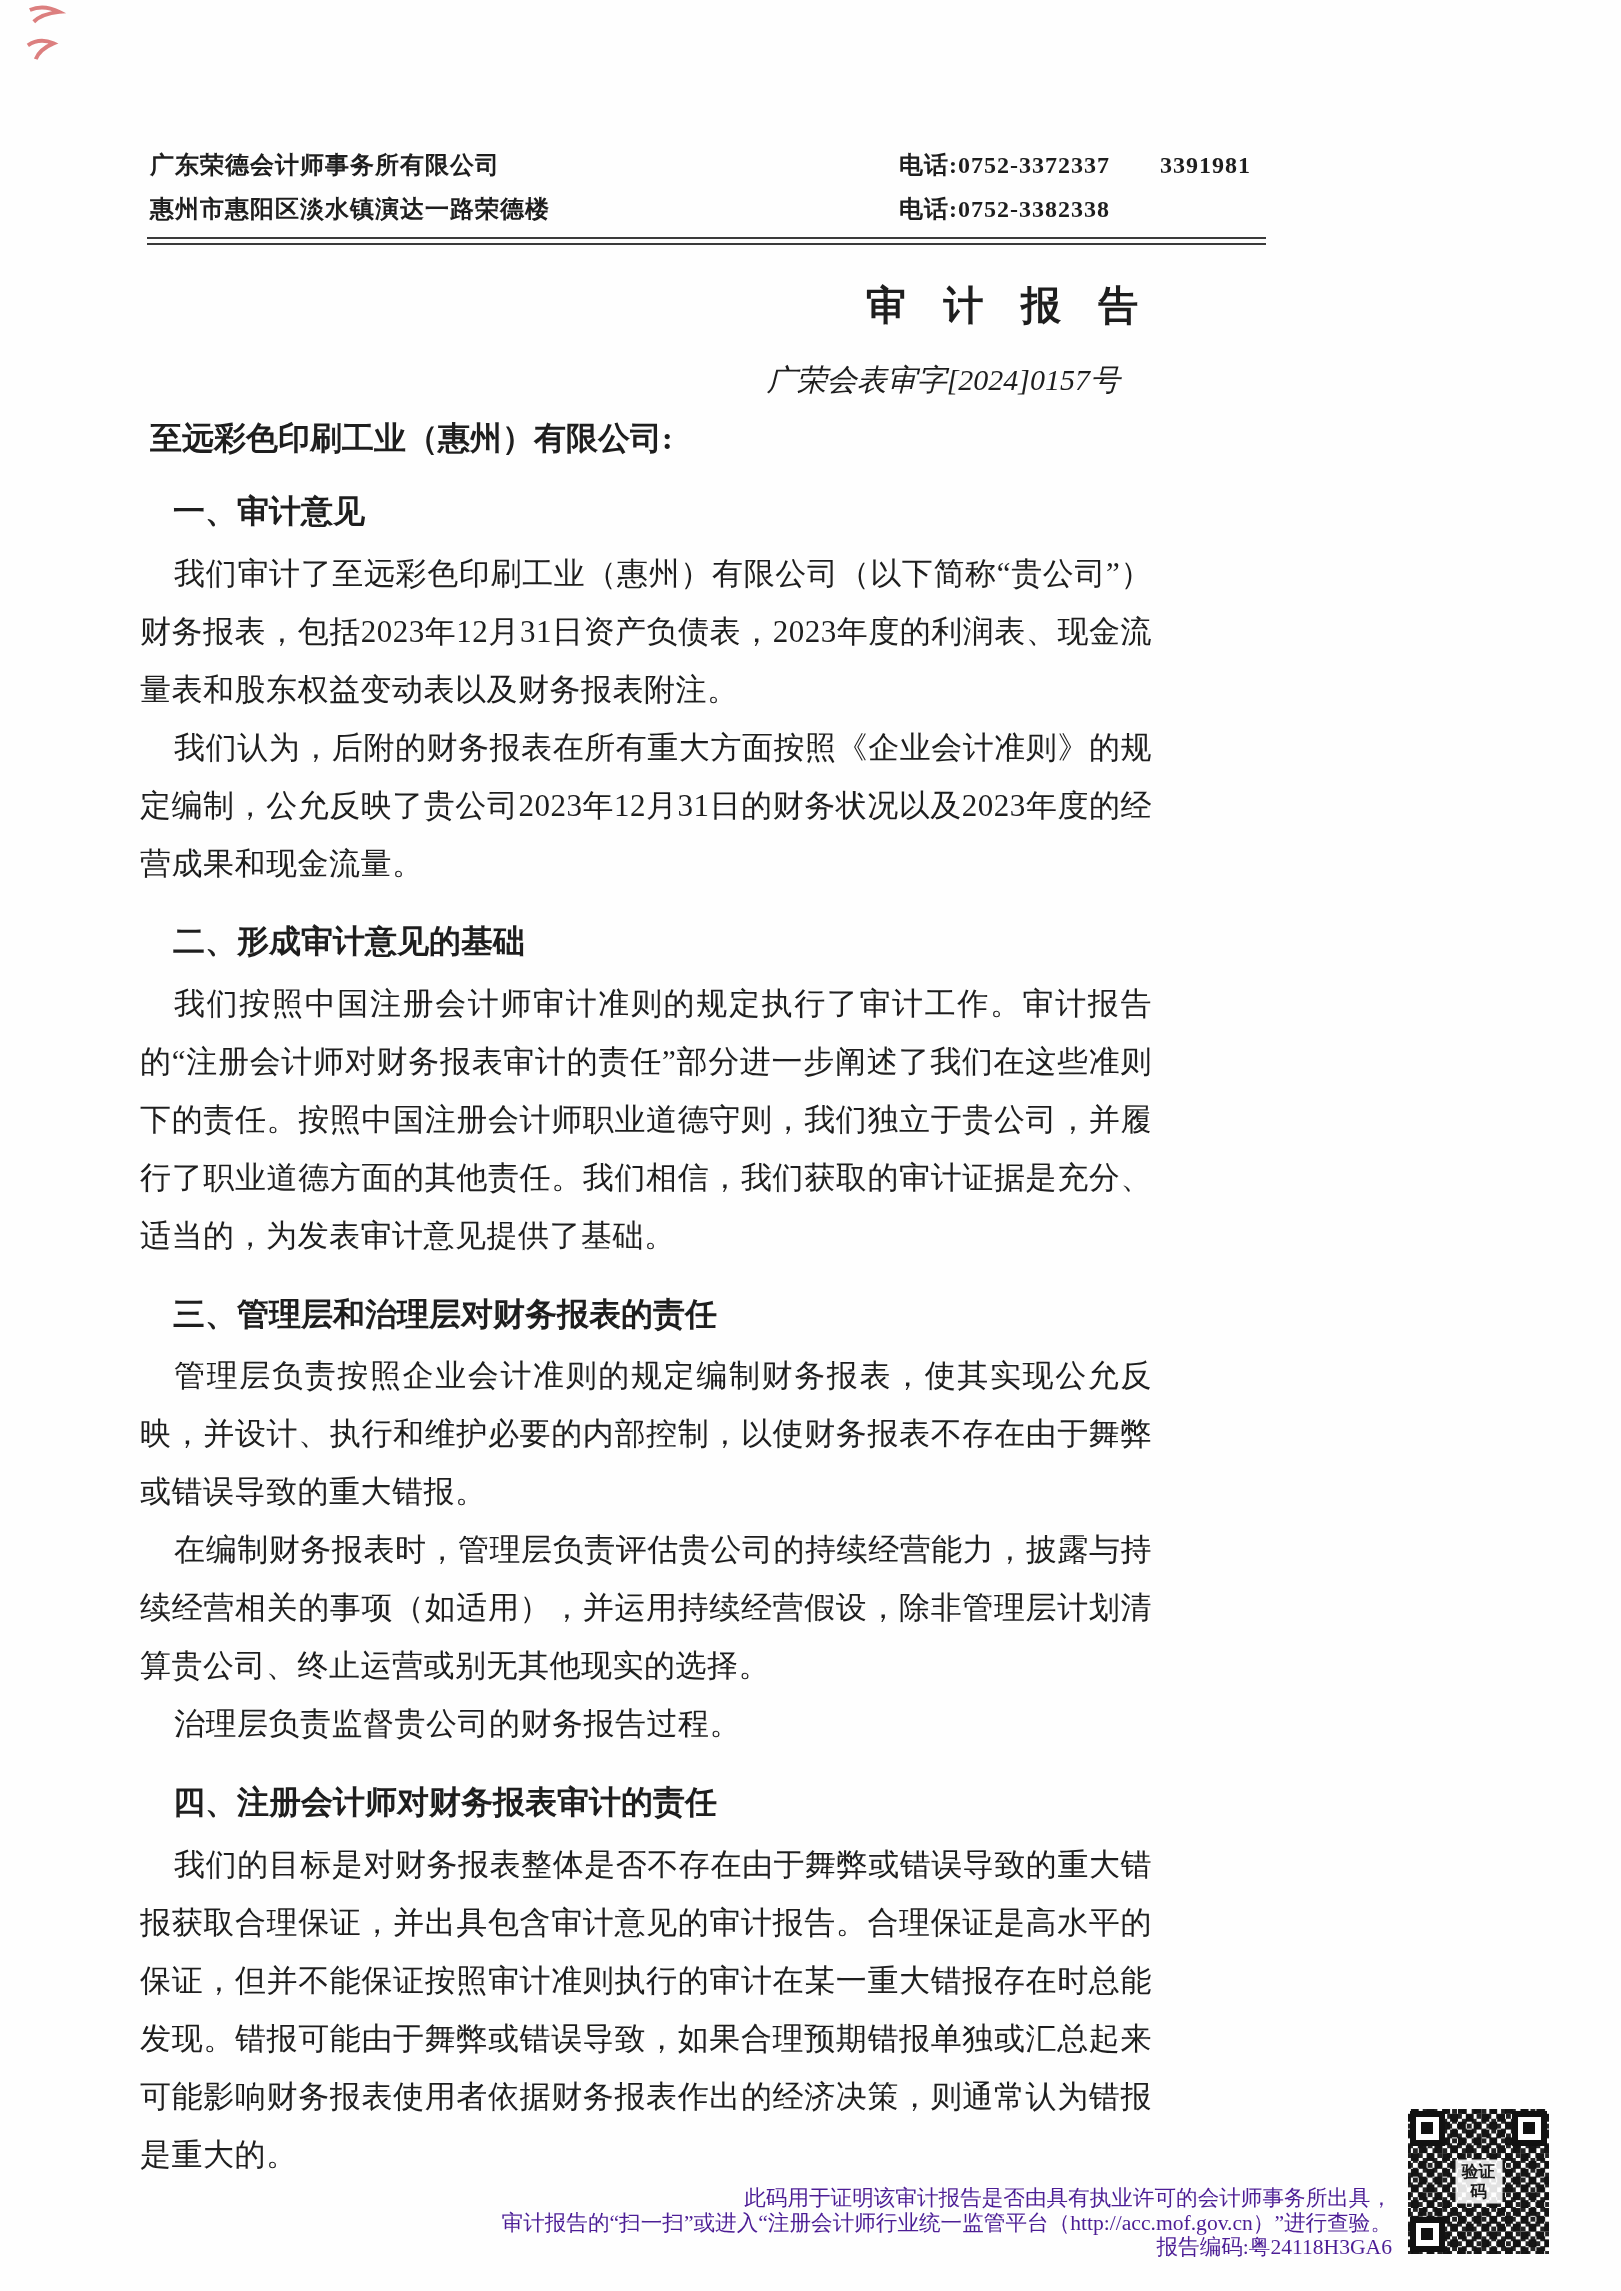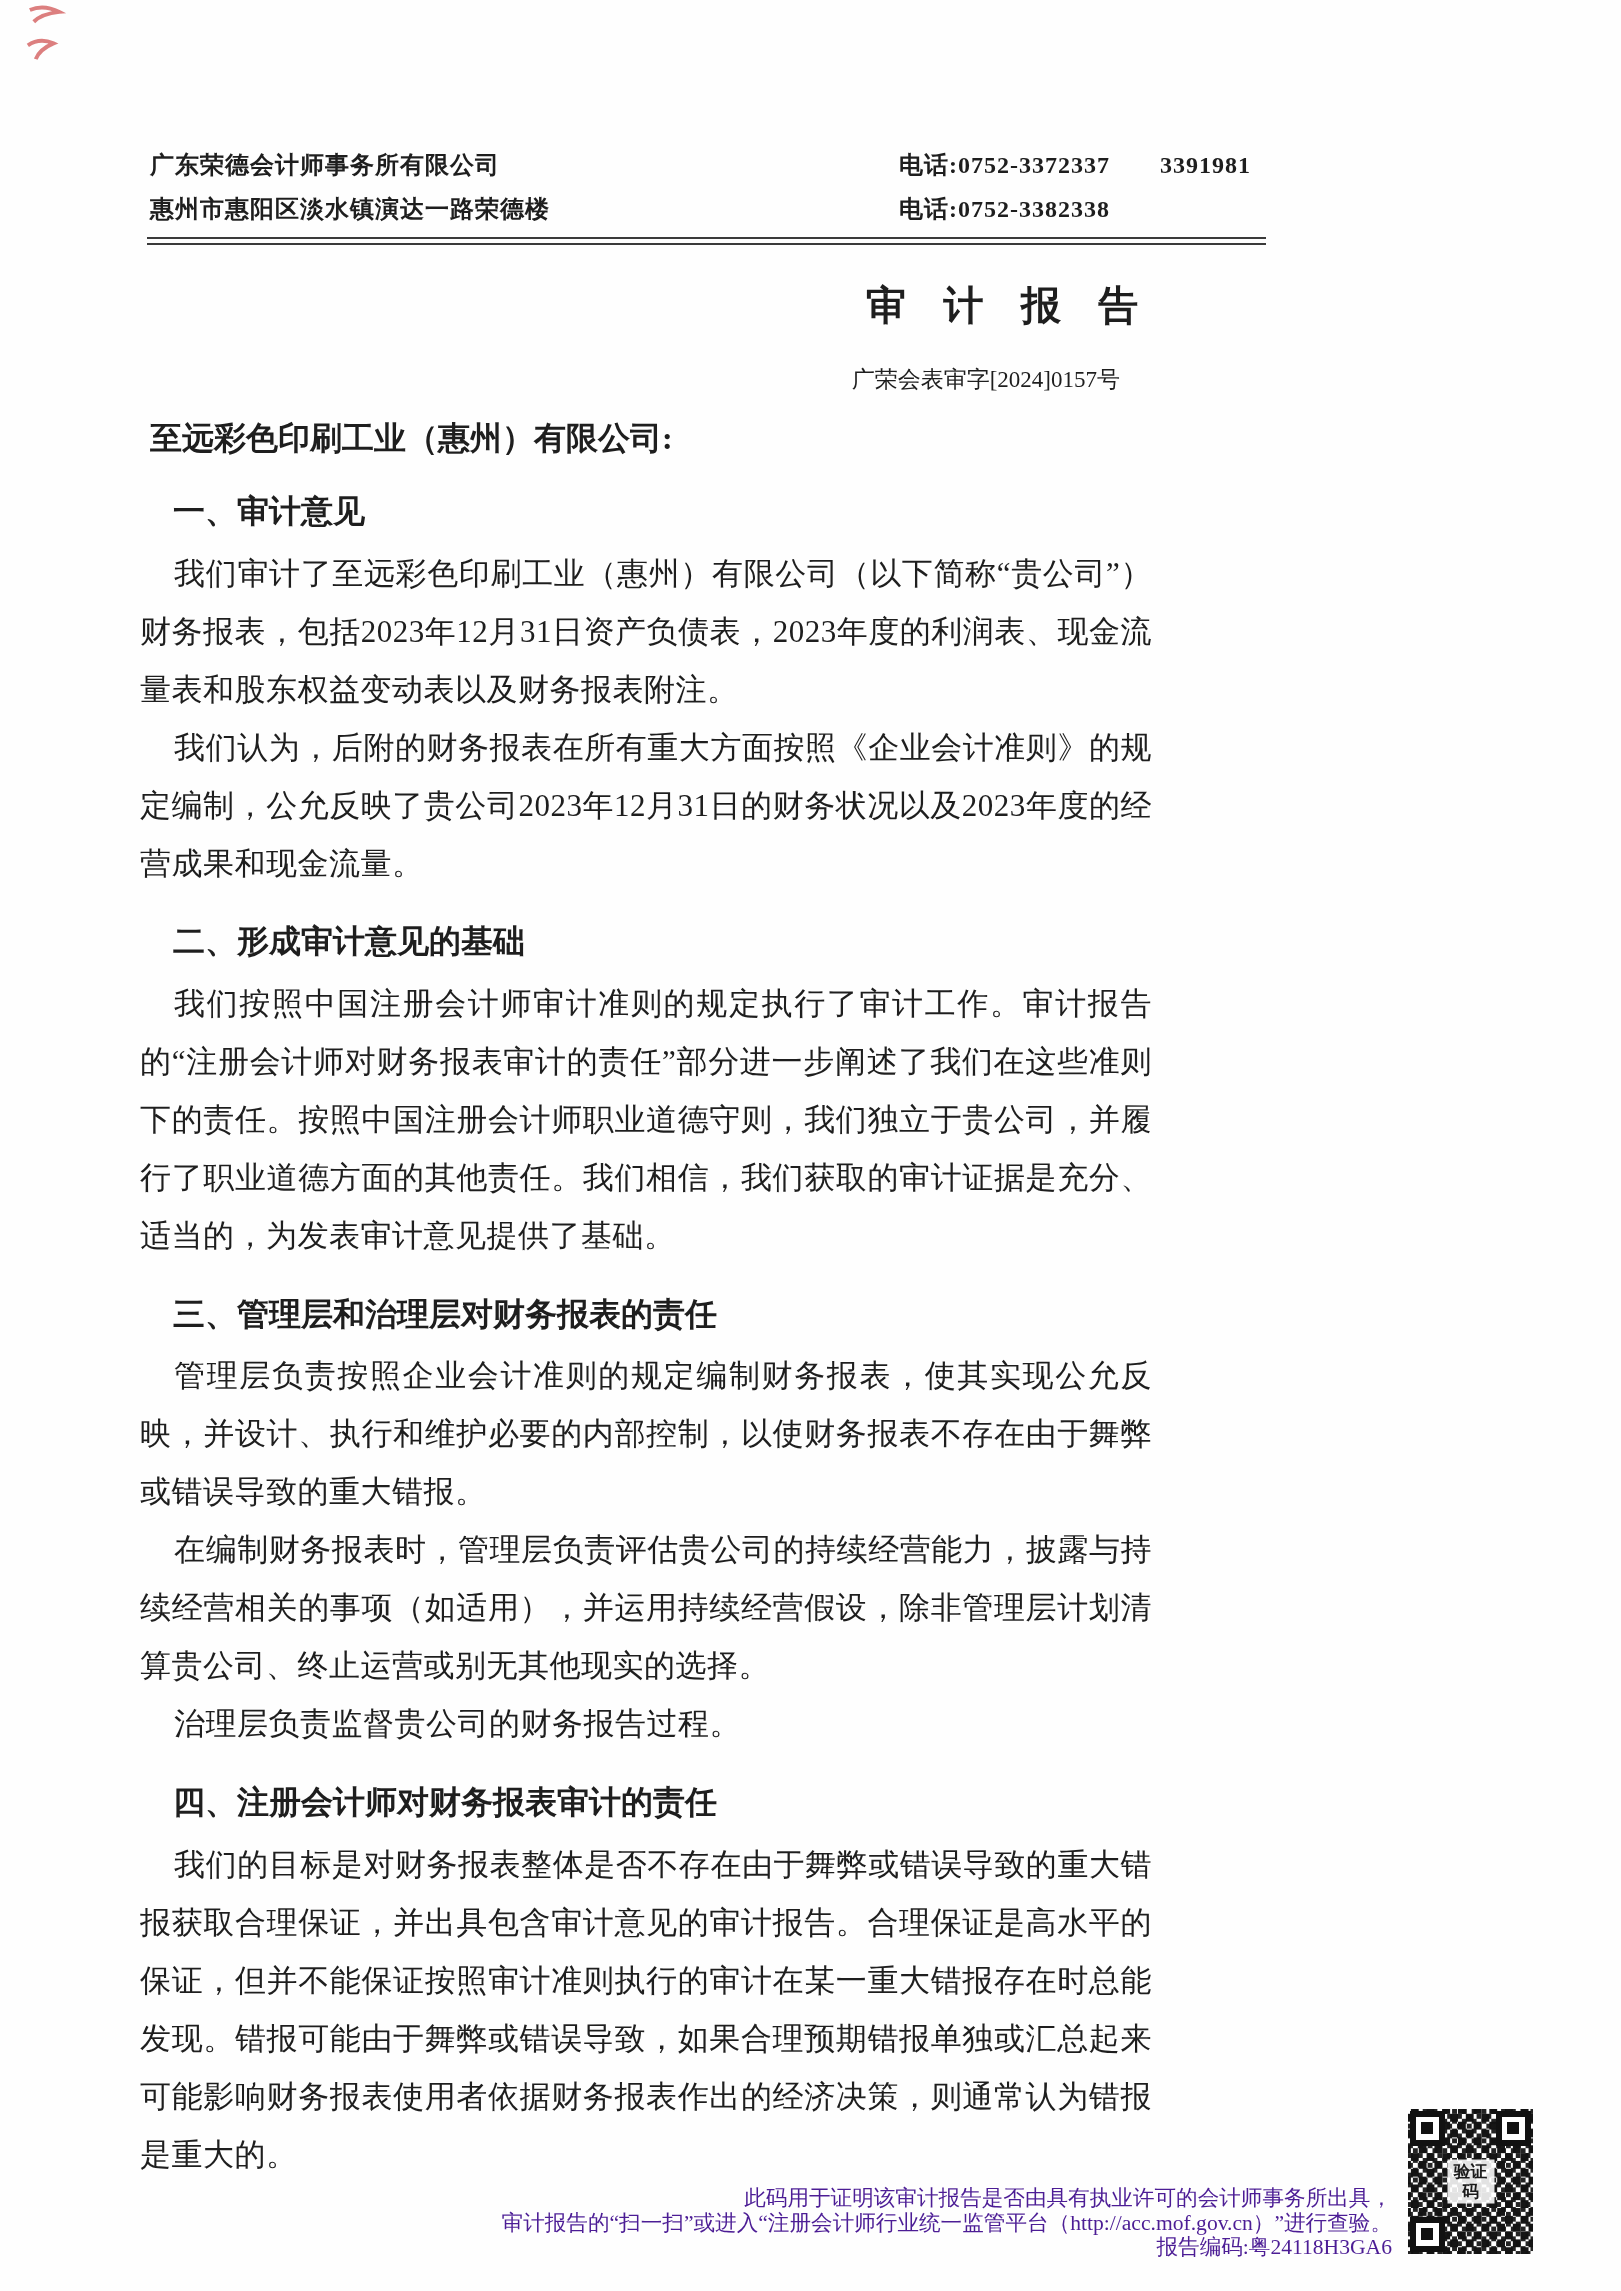--- a/index.html
+++ b/index.html
@@ -26,21 +26,21 @@
     border-top:2.9px solid #3a3a3a;border-bottom:2px solid #3a3a3a;
   }
 
   .doc-title{
     margin:25.5px 0 0 140px;width:1012px;
     text-align:right;font-size:40px;font-weight:bold;
     letter-spacing:13.7px;line-height:71px;
   }
   .ref-line{
     margin:19.6px 32px 0 140px;width:980px;
-    text-align:right;font-size:23px;line-height:37px;
+    text-align:right;font-size:30px;line-height:37px;font-style:italic;
   }
   .addressee{
     margin:15.7px 0 0 150px;font-size:32px;font-weight:bold;line-height:49px;
   }
 
   section h2{
     margin:23.5px 0 7.8px 140px;padding-left:33px;
     font-size:32px;font-weight:bold;line-height:51px;
   }
   section p{
@@ -49,21 +49,21 @@
     text-indent:1.1em;text-align:justify;
     letter-spacing:0.5px;
   }
 
   
   .doc-footer{
     position:absolute;top:2186px;right:229px;
     text-align:right;font-size:21.6px;line-height:24.5px;color:#4c1d95;
   }
   .qr-box{
-    position:absolute;left:1408px;top:2109px;width:125px;height:145px;
+    position:absolute;left:1408px;top:2109px;width:141px;height:145px;
     background-image:
       repeating-conic-gradient(rgba(17,17,17,.92) 0% 25%, rgba(255,255,255,0) 25% 50%),
       repeating-conic-gradient(#161616 0% 25%, #ffffff 25% 50%);
     background-size:9.8px 9.8px,15.7px 15.7px;
     background-position:0 0,2.9px 4.9px;
   }
   .finder{position:absolute;width:35px;height:35px;border:6.9px solid #111;background:#fff;box-sizing:border-box;}
   .finder::after{content:"";display:block;width:11.8px;height:11.8px;margin:4.9px;background:#111;}
   .finder.tl{left:2px;top:2px;}
   .finder.tr{right:2px;top:2px;}

